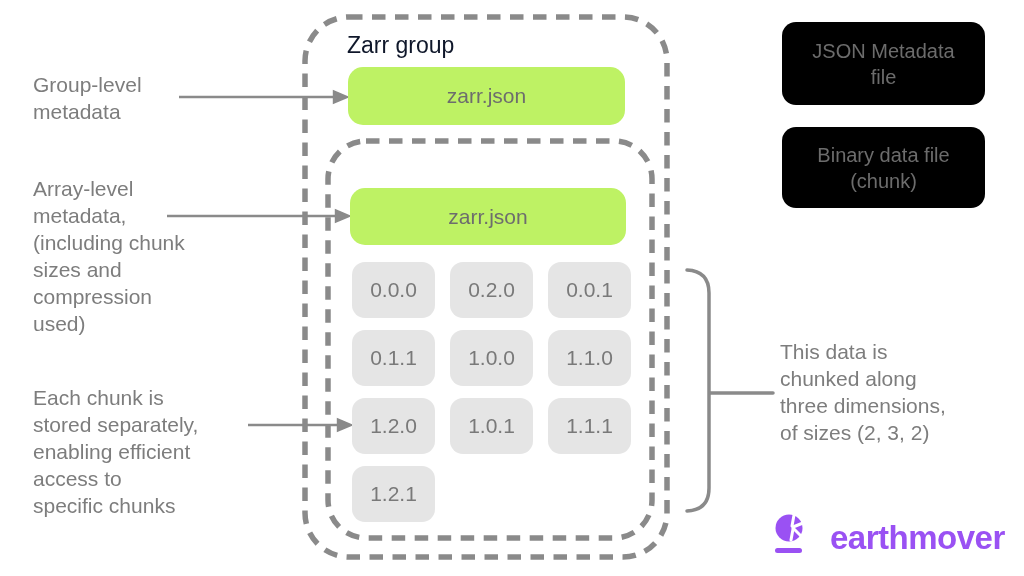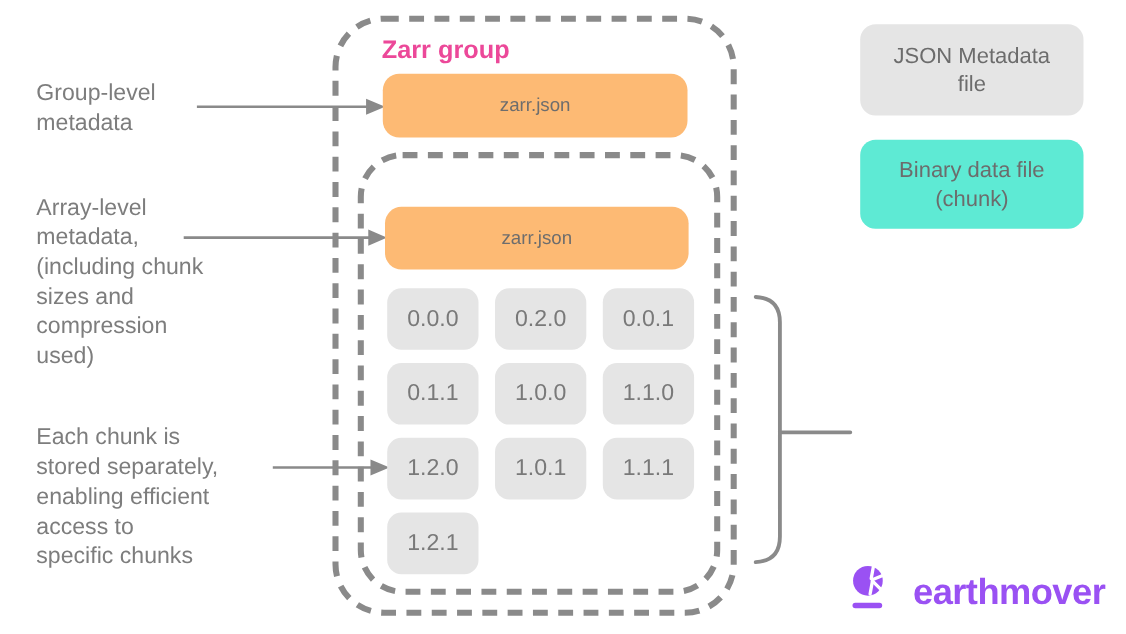--- a/index.html
+++ b/index.html
@@ -16,47 +16,46 @@
   #decor { position: absolute; left: 0; top: 0; z-index: 0; }
   .content { z-index: 1; }
 
   .annot {
     color: #7d7d7d;
     font-size: 21px;
     line-height: 27px;
     white-space: pre-line;
   }
   .frame-label {
-    color: #ec4899;
+    color: #0f172a;
     font-size: 23px;
     white-space: nowrap;
-    font-weight: bold;
   }
   .meta-box {
-    background: #fdba74;
+    background: #bef264;
     border-radius: 15px;
     display: flex;
     align-items: center;
     justify-content: center;
     color: #6d6d6d;
-    font-size: 17px;
+    font-size: 21px;
   }
   .legend-box {
     border-radius: 14px;
     display: flex;
     align-items: center;
     justify-content: center;
     text-align: center;
     color: #6c6c6c;
     font-size: 20px;
     line-height: 26px;
     white-space: pre-line;
   }
-  #legend-json { background: #e5e5e5; }
-  #legend-binary { background: #5eead4; }
+  #legend-json { background: #000000; }
+  #legend-binary { background: #000000; }
 
   #chunk-grid {
     display: grid;
     grid-template-columns: repeat(3, 83px);
     grid-auto-rows: 56px;
     column-gap: 15px;
     row-gap: 12px;
   }
   .chunk {
     background: #e5e5e5;
@@ -145,16 +144,20 @@
     <div class="chunk">1.0.1</div>
     <div class="chunk">1.1.1</div>
     <div class="chunk">1.2.1</div>
   </div>
 
   <div id="legend-json" class="abs content legend-box" style="left:782px; top:22px; width:203px; height:83px;">JSON Metadata
 file</div>
   <div id="legend-binary" class="abs content legend-box" style="left:782px; top:127px; width:203px; height:81px;">Binary data file
 (chunk)</div>
 
+  <div class="abs content annot" style="left:780px; top:338px;">This data is
+chunked along
+three dimensions,
+of sizes (2, 3, 2)</div>
 
   <div class="abs content" id="wordmark" style="left:830px; top:517px;">earthmover</div>
 
 </div>
 
 </body></html>

